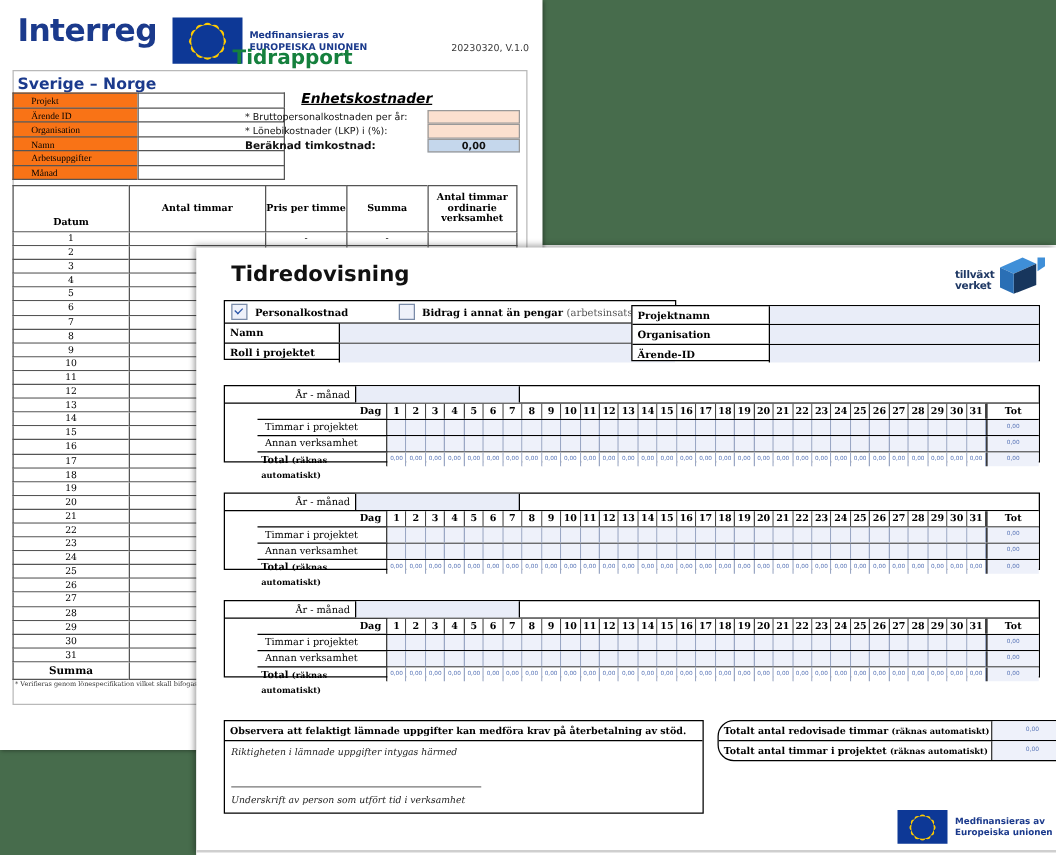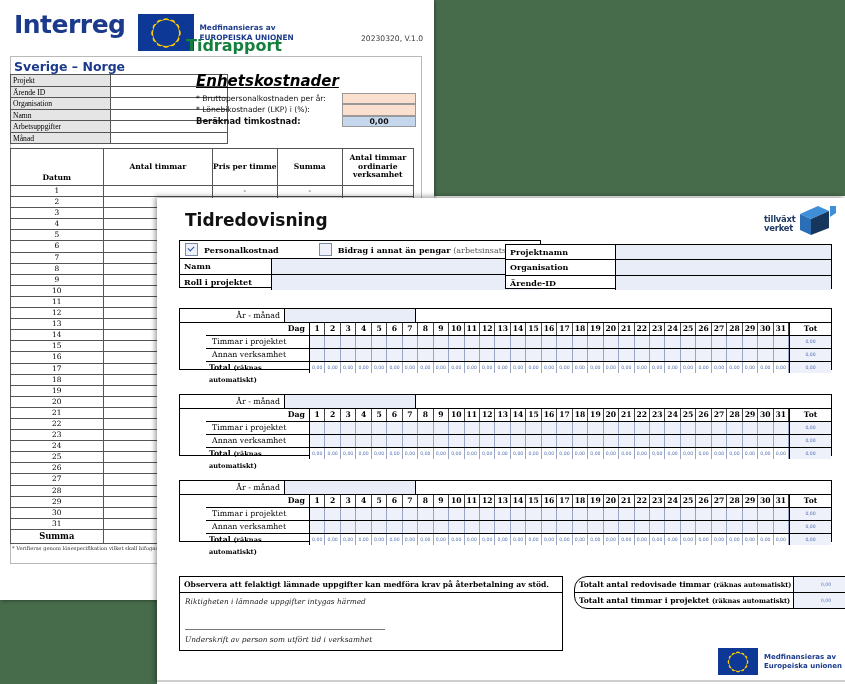--- a/index.html
+++ b/index.html
@@ -65,34 +65,34 @@
   }
   #back-sheet-border{
     position:absolute;left:10px;top:56px;width:412px;height:508px;
     border:1px solid #b9b9b9;box-sizing:border-box;
   }
   
   #back-form{position:absolute;left:10px;top:74px;width:404px;}
   #back-form .row{display:flex;height:11.6px;}
   #back-form .lab{
     width:100px;border:1px solid #555;border-right:none;border-bottom:none;
-    font-size:7.6px;padding-left:2px;line-height:11.6px;box-sizing:border-box;
-    color:#000;background:#e5e5e5;
+    font-size:7.6px;padding-left:14px;line-height:11.6px;box-sizing:border-box;
+    color:#000;background:#f97316;
   }
   #back-form .val{
     width:118px;border:1px solid #555;border-bottom:none;
     box-sizing:border-box;background:#fff;
   }
   #back-form .row:last-child .lab,#back-form .row:last-child .val{border-bottom:1px solid #555;}
 
   
   #unit-costs{position:absolute;left:196px;top:72px;width:220px;}
   #unit-costs .uc-title{
-    font-family:"DejaVu Sans",sans-serif;font-size:15px;font-weight:bold;
-    font-style:italic;text-decoration:underline;color:#000;margin-bottom:2.5px;
+    font-family:"DejaVu Sans",sans-serif;font-size:11px;font-weight:bold;
+    font-style:italic;text-decoration:underline;color:#000;margin-bottom:2.5px;margin-left:45px;
   }
   #unit-costs .uc-row{display:flex;align-items:center;height:11.6px;}
   #unit-costs .uc-lab{
     font-family:"DejaVu Sans",sans-serif;font-size:7.6px;color:#111;width:146px;
     line-height:11.6px;
   }
   #unit-costs .uc-lab.bold{font-weight:bold;font-size:8.4px;}
   #unit-costs .uc-box{
     width:74px;height:11.6px;box-sizing:border-box;border:1px solid #999;
     background:#fbe0cf;font-family:"DejaVu Sans",sans-serif;font-size:7.8px;

